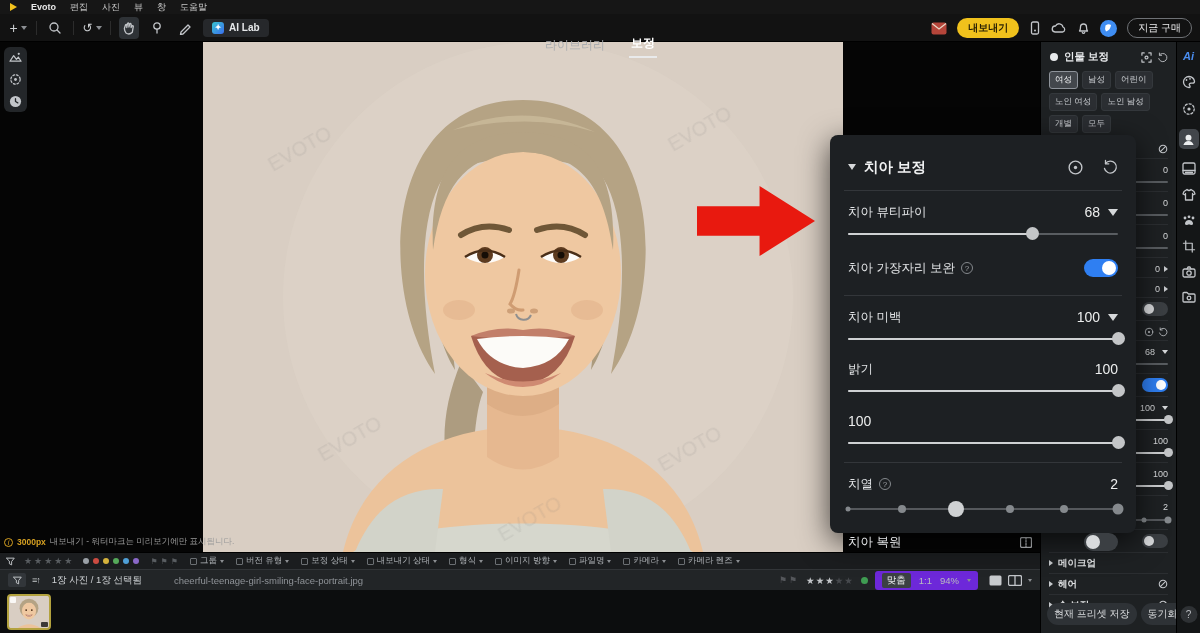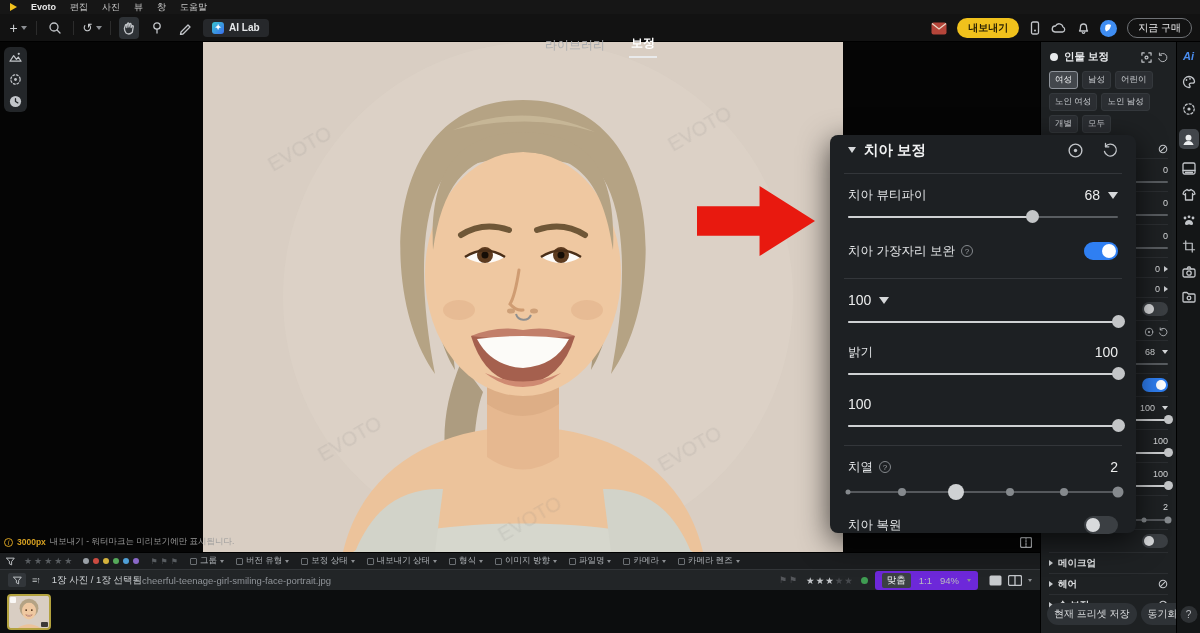--- a/index.html
+++ b/index.html
@@ -35,21 +35,21 @@
   .tool-palette { position:absolute; left:4px; top:5px; width:23px; background:#232629; border-radius:6px; padding:4px 0; display:flex; flex-direction:column; align-items:center; gap:9px; z-index:5;}
   .note { position:absolute; left:4px; bottom:4px; font-size:8.5px; color:#9b9b9b; display:flex; align-items:center; gap:4px; z-index:5;}
   .note b { color:#d7a122; font-weight:bold; }
   .info-circ { width:9px; height:9px; border:1px solid #d7a122; border-radius:50%; color:#d7a122; font-size:7px; display:inline-flex; align-items:center; justify-content:center; font-style:italic;}
   .compare-ic { position:absolute; right:8px; bottom:4px; z-index:5;}
 
   
   .red-arrow { position:absolute; left:697px; top:182px; width:118px; height:78px; clip-path:polygon(0 31%, 53% 31%, 53% 5%, 100% 50%, 53% 95%, 53% 69%, 0 69%); z-index:40; }
 
   
-  .popup { position:absolute; left:830px; top:135px; width:306px; height:398px; background:#1d2023; border-radius:8px; box-shadow:0 8px 30px rgba(0,0,0,.7); padding:0 18px 0; z-index:30; }
+  .popup { position:absolute; left:830px; top:135px; width:306px; height:398px; background:#1d2023; border-radius:8px; box-shadow:0 8px 30px rgba(0,0,0,.7); padding:17px 18px 0; z-index:30; }
   .pop-head { display:flex; align-items:center; height:30px; gap:8px; }
   .tri-dn { width:0; height:0; border-top:6px solid #d6d8da; border-left:4.5px solid transparent; border-right:4.5px solid transparent; display:inline-block;}
   .pop-title { font-size:14.5px; font-weight:bold; color:#f1f2f3; flex:1;}
   .pop-head svg { margin-left:10px; }
   .divider { height:1px; background:#33363a; margin:8px -4px; }
   .prow-label { display:flex; align-items:center; font-size:12.5px; color:#e2e4e6; height:26px; margin-top:8px;}
   .prow-label .lbl { flex:1; display:flex; align-items:center; gap:6px;}
   .val { font-size:14px; color:#eceded; }
   .tri-val { width:0; height:0; border-top:7px solid #d6d8da; border-left:5px solid transparent; border-right:5px solid transparent; display:inline-block; margin-left:8px;}
   .help-circ { width:12px; height:12px; border:1px solid #84888c; border-radius:50%; color:#9da0a4; font-size:8px; display:inline-flex; align-items:center; justify-content:center;}
@@ -112,21 +112,21 @@
   .fflags { display:flex; gap:3px; color:#595d61; font-size:8px; margin-left:6px;}
   .fdd { display:flex; align-items:center; gap:3px; margin-left:7px; white-space:nowrap;}
   .fdd .box { width:7px; height:7px; border:1px solid #6b6f73; border-radius:1px;}
   .chev-xs { width:0; height:0; border-left:2.5px solid transparent; border-right:2.5px solid transparent; border-top:3px solid #8b8e92;}
 
   
   .statusbar { position:absolute; left:0; top:569px; width:1040px; height:21px; background:#222527; border-top:1px solid #323538; display:flex; align-items:center; padding:0 8px; font-size:9.5px; z-index:8;}
   .filt-box { width:18px; height:14px; background:#32363a; border-radius:2px; display:flex; align-items:center; justify-content:center;}
   .sort-ic { margin-left:6px; color:#c6c9cc; font-size:9px; letter-spacing:-1px;}
   .sb-count { margin-left:12px; color:#ced1d4; }
-  .sb-file { margin-left:0; color:#8f9398; }
+  .sb-file { margin-left:32px; color:#8f9398; }
   .sb-right { margin-left:auto; display:flex; align-items:center; gap:7px;}
   .sb-flags { color:#54575b; font-size:9px; letter-spacing:2px;}
   .sb-stars { font-size:9.5px; letter-spacing:1px;}
   .sb-stars .on { color:#c2c5c8; } .sb-stars .off { color:#46494d; }
   .gdot { width:7px; height:7px; border-radius:50%; }
   .zoom-pill { display:flex; align-items:center; gap:8px; background:#6d28d9; border-radius:3px; padding:2px 7px; color:#b9bcbf;}
   .zoom-pill .fit { background:#3c4044; border-radius:2px; padding:1px 5px; color:#e7e9ea;}
   .view-ics { display:flex; align-items:center; gap:6px; margin-left:4px;}
 
   
@@ -330,20 +330,21 @@
           <span class="help-circ">?</span>
         </span>
       <span class="toggle on" style="background: rgb(47, 127, 242);">
           <span class="tknob"></span>
         </span>
     </div>
 
     <div class="divider" style="margin-top:14px;"></div>
 
     <div class="prow-label">
+      <span class="lbl">치아 미백</span>
       <span class="val">100</span>
       <span class="tri-val"></span>
     </div>
     <div class="slider" style="--val: 100%;">
       <div class="track"></div>
         <div class="fill"></div>
         <div class="knob"></div>
     </div>
 
     <div class="prow-label" style="margin-top:10px;">

